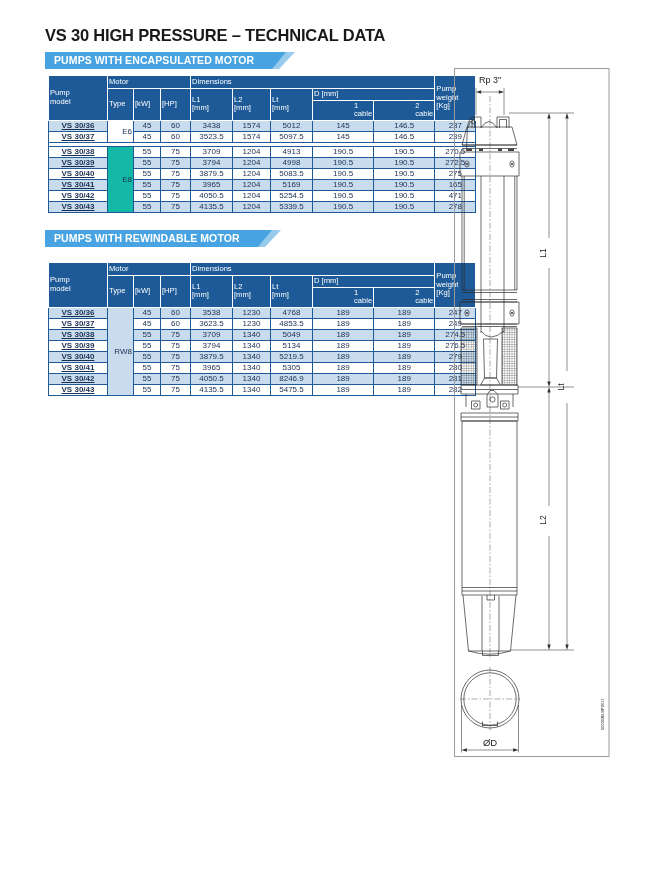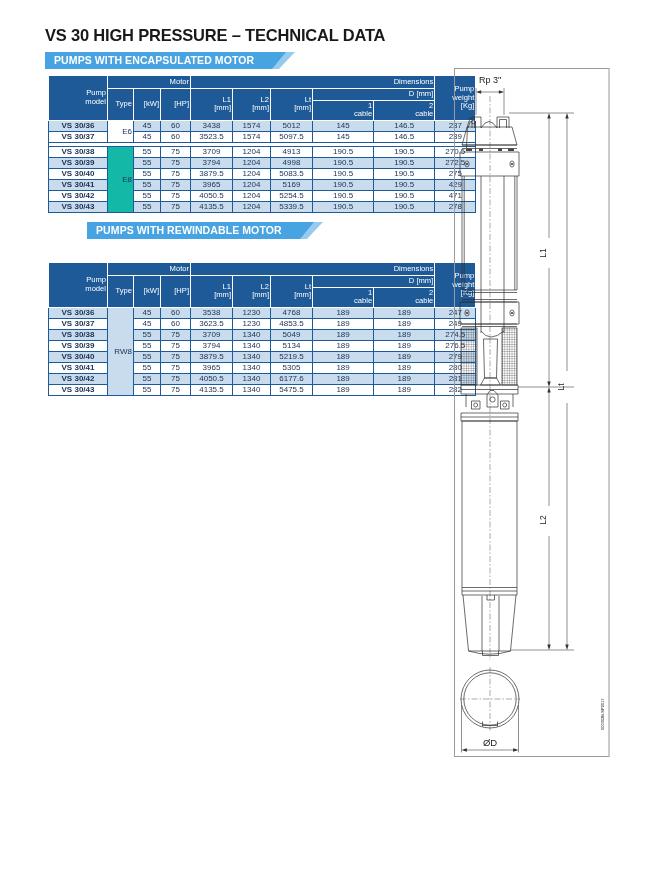--- a/index.html
+++ b/index.html
@@ -23,29 +23,29 @@
   .banner .bg-light{position:absolute;inset:0;background:var(--bannerlight);
     clip-path:polygon(calc(100% - 34px) 0,100% 0,calc(100% - 16px) 100%,calc(100% - 48px) 100%);}
   .banner .bg-main{position:absolute;inset:0;background:var(--banner);
     clip-path:polygon(0 0,calc(100% - 9px) 0,calc(100% - 23px) 100%,0 100%);}
   .banner .banner-label{position:absolute;left:9px;top:0;line-height:17px;
     color:#fff;font-size:10.5px;font-weight:bold;letter-spacing:0.1px;white-space:nowrap;}
 
   table.dtable{position:absolute;left:48px;border-collapse:collapse;table-layout:fixed;
     font-size:8px;color:var(--txt);border:1px solid var(--border);}
   .dtable th{background:var(--hdr);color:#fff;font-weight:normal;border:1px solid #fff;
-    text-align:right;vertical-align:middle;white-space:pre-line;font-size:7.6px;
+    text-align:left;vertical-align:middle;white-space:pre-line;font-size:7.6px;
     line-height:8.6px;padding:1px 1px;}
   .dtable tr.h1 th{height:13px;}
   .dtable tr.h2 th{height:9px;}
   .dtable tr.h3 th{height:16px;padding-left:41px;}
   .dtable td{border:1px solid var(--border);text-align:center;vertical-align:middle;
     height:11px;line-height:9px;padding:0 1px;background:#fff;}
   .dtable tr.shaded td{background:var(--rowblue);}
-  .dtable td.model{font-weight:bold;}
+  .dtable td.model{font-weight:bold;text-decoration:underline;}
   .dtable tr.sep td{height:4px;background:#fff;}
   .dtable td.typecell{background:#fff;text-align:right;}
 
   .drawing{position:absolute;left:454px;top:68px;}
   svg text{font-family:"Liberation Sans",sans-serif;fill:#222;}
 </style>
 </head>
 <body>
 
 <div class="page">
@@ -160,21 +160,21 @@
         </tr>
         <tr class="shaded">
           <td class="model">VS 30/41</td>
           <td>55</td>
           <td>75</td>
           <td>3965</td>
           <td>1204</td>
           <td>5169</td>
           <td>190.5</td>
           <td>190.5</td>
-          <td>429</td>
+          <td>165</td>
         </tr>
         <tr>
           <td class="model">VS 30/42</td>
           <td>55</td>
           <td>75</td>
           <td>4050.5</td>
           <td>1204</td>
           <td>5254.5</td>
           <td>190.5</td>
           <td>190.5</td>
@@ -187,21 +187,21 @@
           <td>4135.5</td>
           <td>1204</td>
           <td>5339.5</td>
           <td>190.5</td>
           <td>190.5</td>
           <td>278</td>
         </tr>
       </tbody>
   </table>
 
-  <div class="banner" style="top:222px;width:236px;margin-left:42px;">
+  <div class="banner" style="top:230px;width:236px;">
     <div class="bg-light"></div>
     <div class="bg-main"></div>
     <span class="banner-label">PUMPS WITH REWINDABLE MOTOR</span>
   </div>
 
   <table class="dtable" id="table-1" style="top:262px;">
     <colgroup>
       <col style="width:59px">
         <col style="width:26px">
         <col style="width:27px">
@@ -306,21 +306,21 @@
           <td>189</td>
           <td>189</td>
           <td>280</td>
         </tr>
         <tr class="shaded">
           <td class="model">VS 30/42</td>
           <td>55</td>
           <td>75</td>
           <td>4050.5</td>
           <td>1340</td>
-          <td>6177.6</td>
+          <td>8246.9</td>
           <td>189</td>
           <td>189</td>
           <td>281</td>
         </tr>
         <tr>
           <td class="model">VS 30/43</td>
           <td>55</td>
           <td>75</td>
           <td>4135.5</td>
           <td>1340</td>

